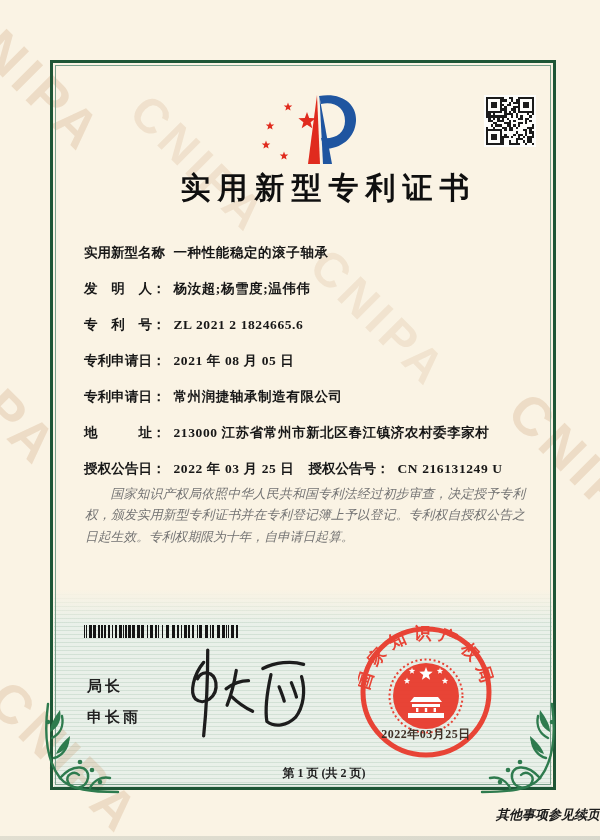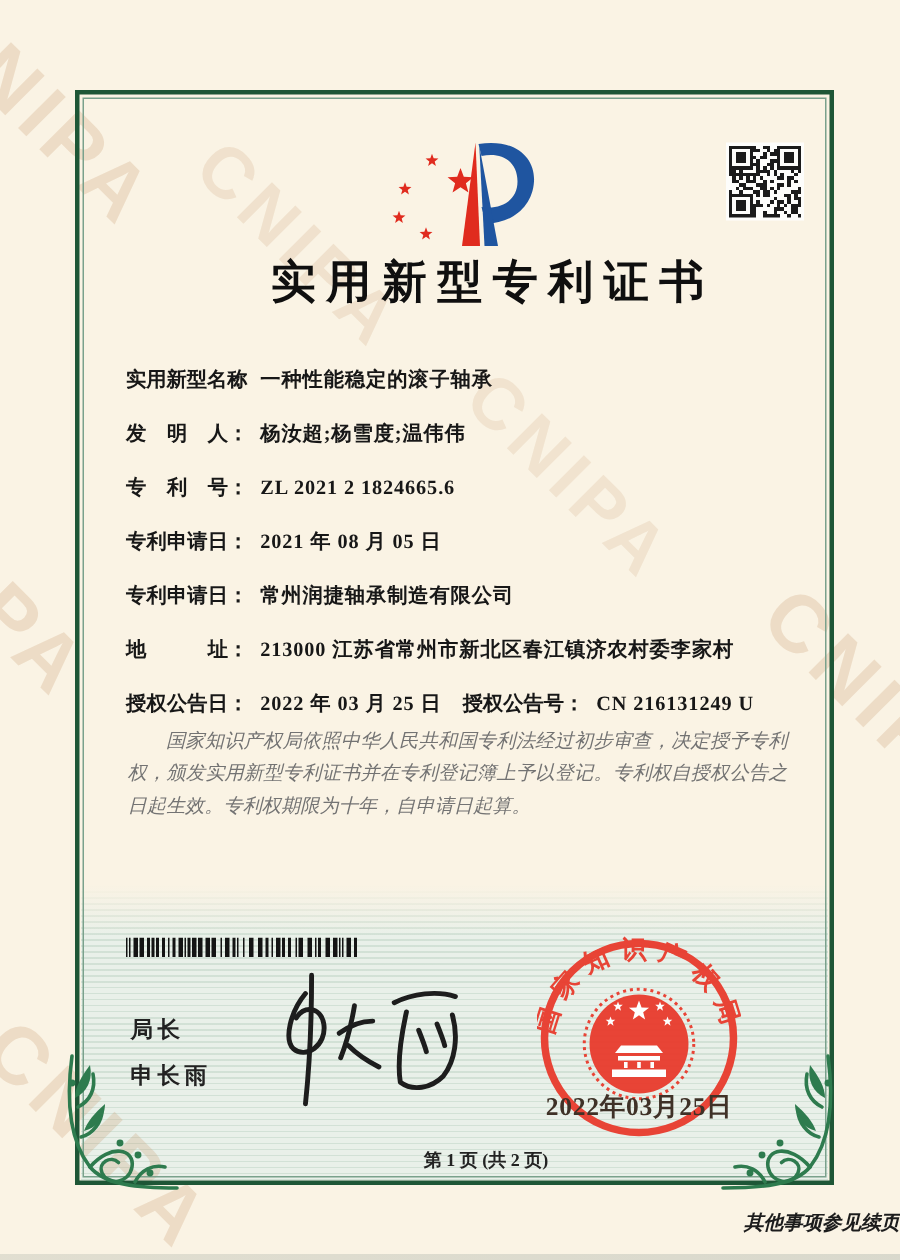--- a/index.html
+++ b/index.html
@@ -54,21 +54,21 @@
   .director{position:absolute;left:87px;top:677px;
     font-family:"Liberation Sans","DejaVu Sans",sans-serif;font-size:15px;
     font-weight:600;letter-spacing:3px;color:#222;}
   .director div{margin-bottom:12px;}
   .signature{position:absolute;left:172px;top:644px;width:150px;height:102px;}
   .signature svg{stroke:#1d1d1d;stroke-width:3.2;fill:none;stroke-linecap:round;
     stroke-linejoin:round;}
   .seal{position:absolute;left:358px;top:624px;width:136px;height:140px;}
   .seal svg{mix-blend-mode:multiply;opacity:.94;}
   .seal-date{position:absolute;left:-6px;top:102px;width:148px;text-align:center;
-    font-size:17px;font-weight:bold;color:#3f3127;letter-spacing:0.5px;}
+    font-size:12px;font-weight:bold;color:#3f3127;letter-spacing:0.5px;}
   .footer-page{position:absolute;left:53px;top:765px;width:500px;text-align:center;
     font-size:12px;font-weight:600;color:#222;padding-left:21px;}
   .footer-note{position:absolute;left:0;top:806px;width:600px;text-align:right;
     font-size:13px;font-style:italic;font-weight:600;color:#1c1c1c;}
 </style>
 </head>
 <body>
 
 <div class="page">
 

